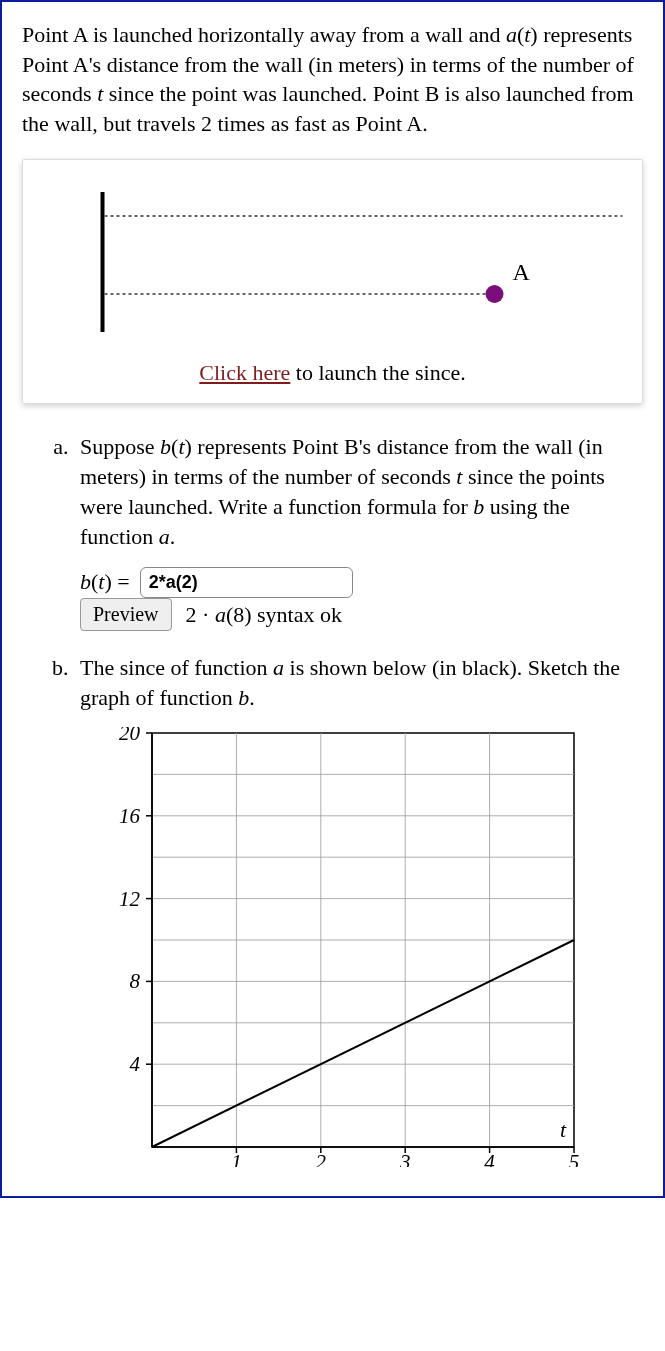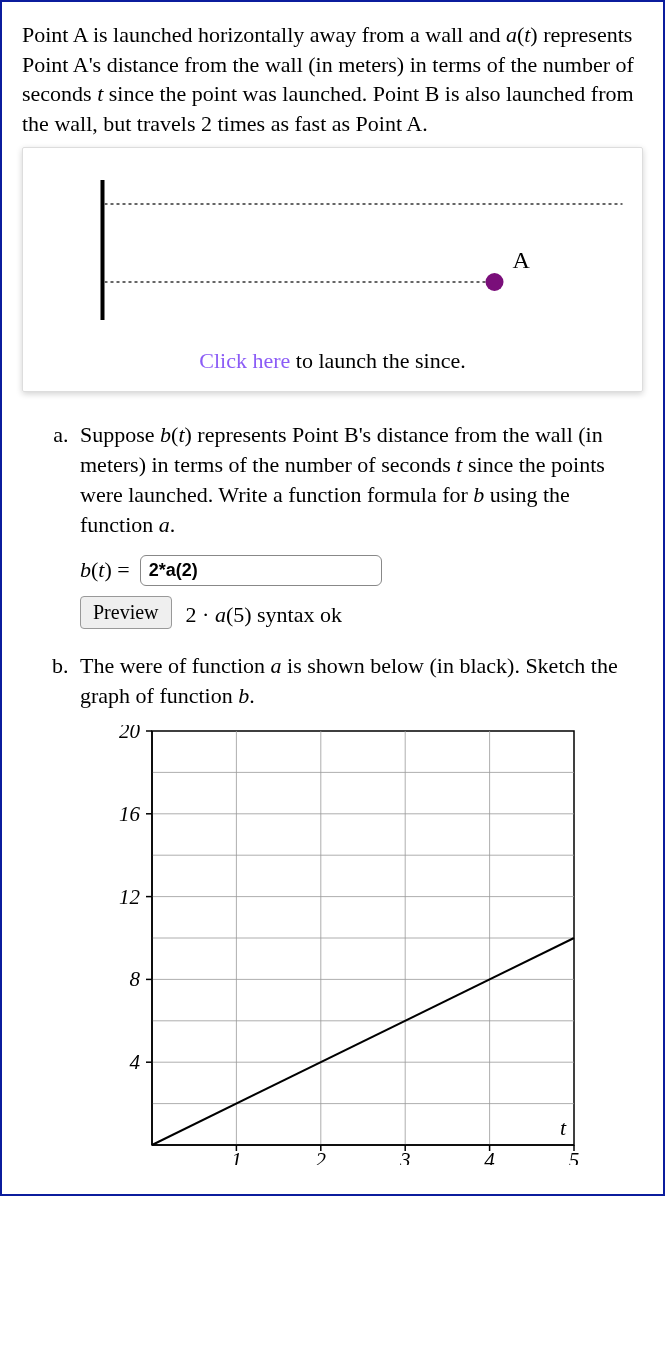--- a/index.html
+++ b/index.html
@@ -10,41 +10,42 @@
     color: #000;
     background: #fff;
   }
   .page {
     width: 665px;
     border: 2px solid #0b1c9d;
     padding: 18px 20px 0 20px;
     line-height: 1.35;
   }
   .intro {
-    margin-bottom: 8px;
+    margin-bottom: 20px;
   }
   .mathvar { font-style: italic; font-family: Georgia, serif; }
   .diagram-card {
     border: 1px solid #ddd;
     border-radius: 2px;
     box-shadow: 0 2px 6px rgba(0,0,0,0.18);
     padding: 22px 10px 16px 10px;
     margin: 0 0 28px 0;
     text-align: center;
   }
   .diagram-svg-wrap {
     position: relative;
     height: 170px;
     margin-bottom: 6px;
   }
   .launch-caption {
     font-size: 22px;
   }
   .launch-link {
-    color: #8b5cf6;
+    color: #7f1d1d;
+    text-decoration: underline;
     cursor: pointer;
   }
   .qlist {
     list-style-type: lower-alpha;
     padding-left: 52px;
     margin: 0;
   }
   .qlist > li {
     padding-left: 6px;
     margin-bottom: 22px;
@@ -55,29 +56,28 @@
     align-items: flex-start;
     gap: 10px;
     font-size: 22px;
     flex-wrap: wrap;
   }
   .answer-input {
     font-family: Arial, Helvetica, sans-serif;
     font-size: 18px;
     font-weight: bold;
     padding: 4px 8px;
-    width: 242px;
+    width: 213px;
     border: 1px solid #888;
     border-radius: 6px;
     background: #fff;
   }
   .preview-row {
-    margin-top: 10px;
     display: flex;
-    align-items: flex-end;
+    align-items: center;
     gap: 14px;
     font-size: 22px;
   }
   .preview-btn {
     font-family: Georgia, serif;
     font-size: 20px;
     padding: 4px 12px;
     background: #efefef;
     border: 1px solid #999;
     border-radius: 4px;
@@ -114,26 +114,26 @@
     <li>
       <div><span>Suppose </span><span class="mathvar">b</span><span>(</span><span class="mathvar">t</span><span>)</span><span> represents Point B's distance from the wall (in meters) in terms of the number of seconds </span><span class="mathvar">t</span><span> since the points were launched. Write a function formula for </span><span class="mathvar">b</span><span> using the function </span><span class="mathvar">a</span><span>.</span></div>
 
       <div class="answer-row">
         <span><span class="mathvar">b</span><span>(</span><span class="mathvar">t</span><span>) =</span></span>
         <input class="answer-input" type="text" value="2*a(2)" style="">
       </div>
 
       <div class="preview-row">
         <button class="preview-btn">Preview</button>
-        <span><span>2 · </span><span class="mathvar">a</span><span>(5) syntax ok</span></span>
+        <span><span>2 · </span><span class="mathvar">a</span><span>(8) syntax ok</span></span>
       </div>
     </li>
 
     <li>
-      <div><span>The were of function </span><span class="mathvar">a</span><span> is shown below (in black). Sketch the graph of function </span><span class="mathvar">b</span><span>.</span></div>
+      <div><span>The since of function </span><span class="mathvar">a</span><span> is shown below (in black). Sketch the graph of function </span><span class="mathvar">b</span><span>.</span></div>
       <div class="graph-wrap">
         <svg id="graph-svg" width="500" height="440">
             <rect x="68" y="6" width="422" height="414" fill="none" stroke="#000" stroke-width="1.5"></rect>
             <line x1="152.4" y1="6" x2="152.4" y2="420" stroke="#999" stroke-width="0.8"></line>
             <line x1="236.8" y1="6" x2="236.8" y2="420" stroke="#999" stroke-width="0.8"></line>
             <line x1="321.2" y1="6" x2="321.2" y2="420" stroke="#999" stroke-width="0.8"></line>
             <line x1="405.6" y1="6" x2="405.6" y2="420" stroke="#999" stroke-width="0.8"></line>
             <line x1="68" y1="378.6" x2="490" y2="378.6" stroke="#999" stroke-width="0.8"></line>
             <line x1="68" y1="337.2" x2="490" y2="337.2" stroke="#999" stroke-width="0.8"></line>
             <line x1="68" y1="295.8" x2="490" y2="295.8" stroke="#999" stroke-width="0.8"></line>

